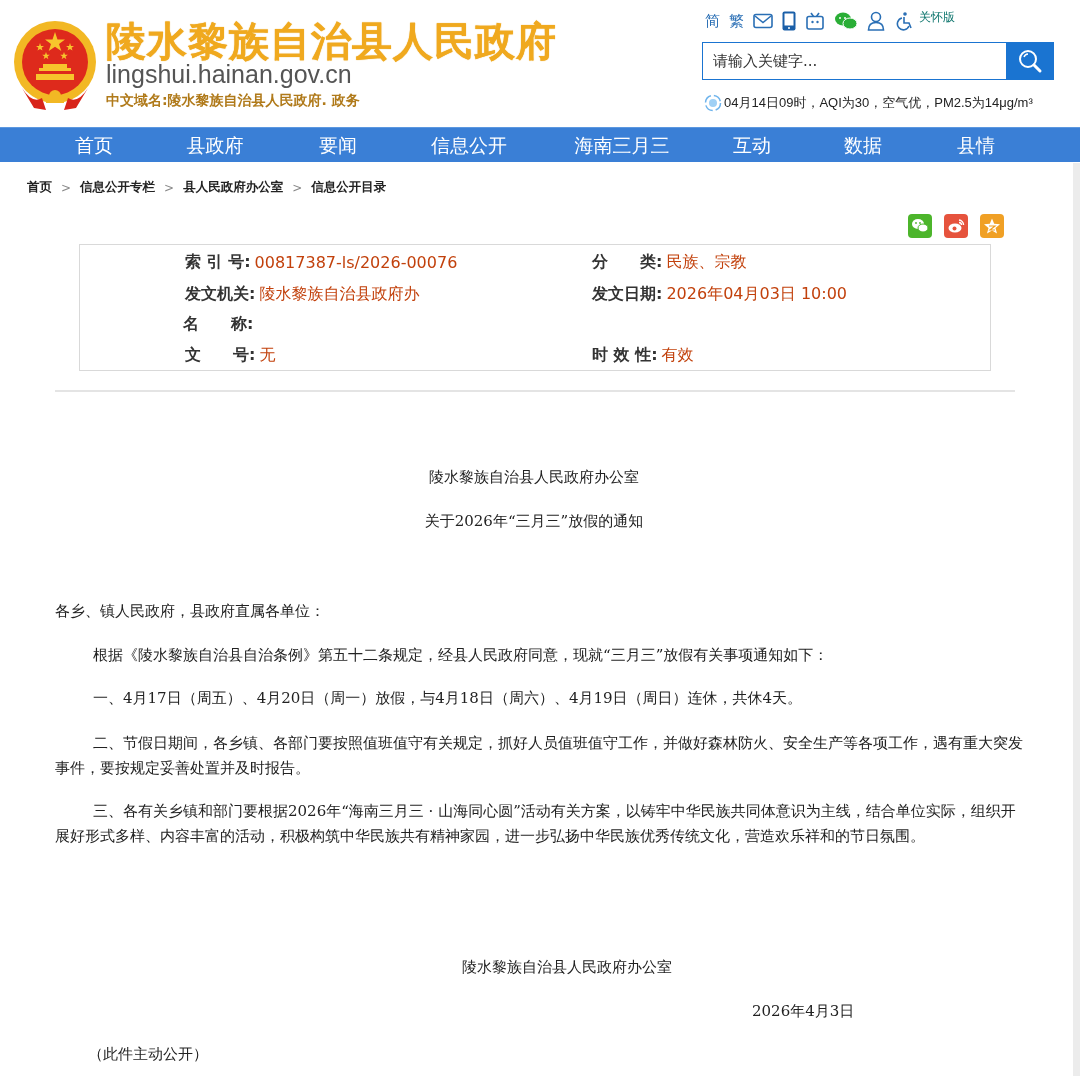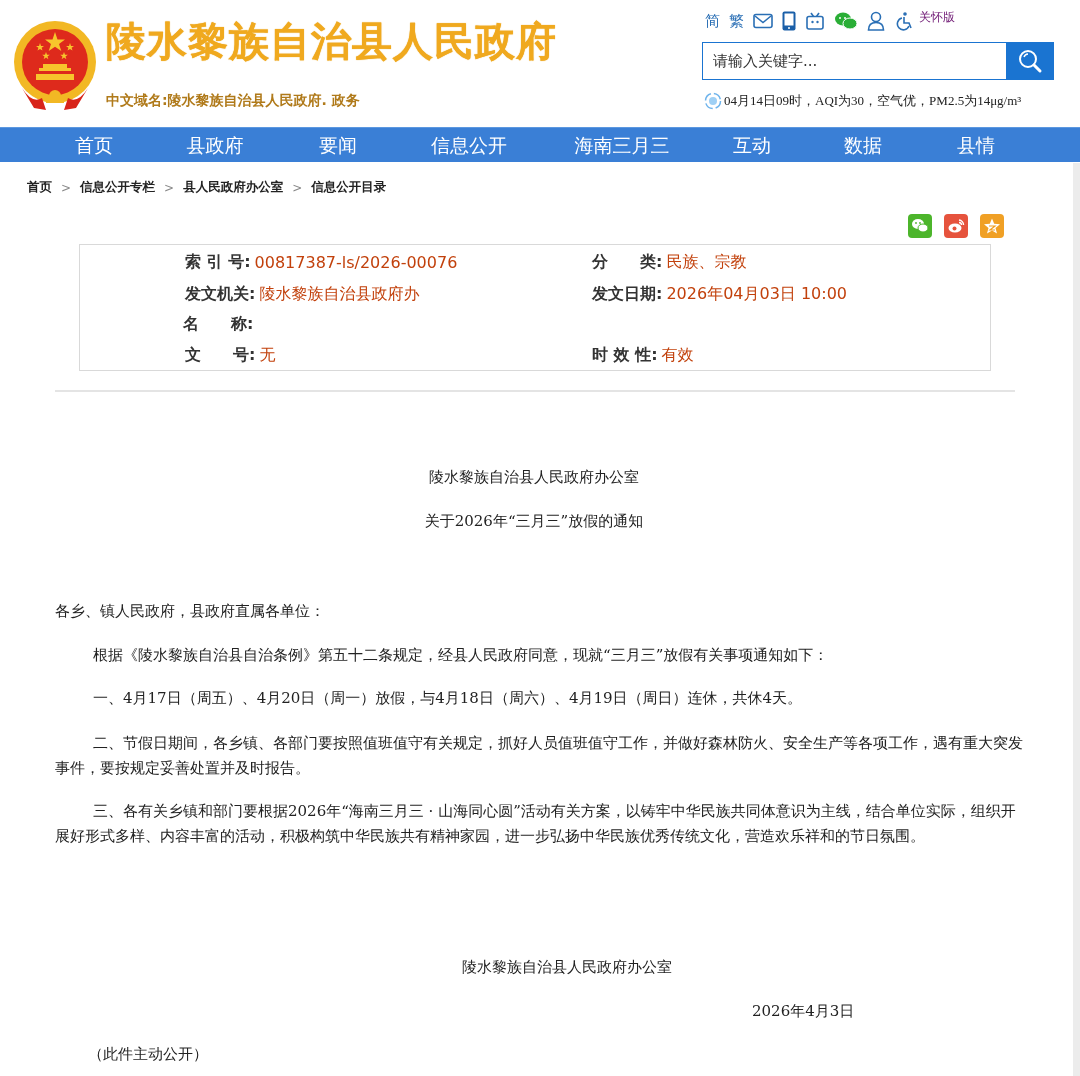--- a/index.html
+++ b/index.html
@@ -9,28 +9,28 @@
   
   .header { position: absolute; left: 0; top: 0; width: 1080px; height: 127px; background: #fff; padding-left: 16px; }
   .emblem { position: absolute; left: 12px; top: 18px; width: 86px; height: 92px; }
   .site-title { position: absolute; left: 106px; top: 14px; font-size: 40px; font-weight: bold; color: #f0a91e; letter-spacing: 1px; white-space: nowrap; font-family: "DejaVu Sans", sans-serif; text-shadow: 0 0 1px #e59d10; }
   .site-domain { position: absolute; left: 106px; top: 60px; font-size: 25px; color: #555; font-family: "Liberation Sans", sans-serif; white-space: nowrap; }
   .site-cn-domain { position: absolute; left: 106px; top: 92px; font-size: 14px; color: #b07a1a; font-weight: bold; white-space: nowrap; }
 
   .toolbar { position: absolute; left: 705px; top: 8px; height: 26px; display: flex; align-items: center; gap: 0; }
   .tb-item { display: inline-flex; align-items: center; justify-content: center; color: #2a6fb5; font-size: 15px; margin-right: 9px; height: 24px; cursor: pointer; }
   .tb-item svg { display: block; }
-  .tb-care { font-size: 12px; color: #701a75; margin-top: -8px; margin-left: -4px; }
+  .tb-care { font-size: 12px; color: #0f766e; margin-top: -8px; margin-left: -4px; }
 
   .search-box { position: absolute; left: 702px; top: 42px; width: 352px; height: 38px; display: flex; }
   .search-input { width: 304px; height: 38px; border: 1px solid #1a74d1; border-right: none; padding: 0 10px; font-size: 15px; color: #333; outline: none; font-family: "DejaVu Sans", sans-serif; background: #fff; }
   .search-input::placeholder { color: #333; }
   .search-btn { width: 48px; height: 38px; background: #1a74d1; border: none; display: flex; align-items: center; justify-content: center; cursor: pointer; }
 
-  .weather { position: absolute; left: 704px; top: 92px; height: 20px; display: flex; align-items: flex-start; font-size: 13px; color: #222; white-space: nowrap; font-family: Liberation Serif, serif; }
+  .weather { position: absolute; left: 704px; top: 92px; height: 20px; display: flex; align-items: flex-end; font-size: 13px; color: #222; white-space: nowrap; font-family: Liberation Sans, sans-serif; }
   .weather-icon { width: 18px; height: 18px; margin-right: 2px; }
 
   
   .nav { position: absolute; left: 0; top: 127px; width: 1080px; height: 35px; background: #3a7fd6; border-top: 1px solid #5c98e0; }
   .nav-item { position: absolute; top: 0; height: 35px; line-height: 35px; color: #fff; font-size: 19px; text-align: center; cursor: pointer; white-space: nowrap; transform: translateX(-50%); }
 
   
   .scroll-strip { position: absolute; right: 0; top: 163px; width: 7px; height: 913px; background: #ececec; }
 
   
@@ -70,20 +70,21 @@
     <polygon points="52,34 53,36.8 55.8,36.8 53.5,38.5 54.4,41.2 52,39.6 49.6,41.2 50.5,38.5 48.2,36.8 51,36.8" fill="#f7c52c"></polygon>
     <rect x="27" y="50" width="32" height="3" fill="#f7c52c"></rect>
     <rect x="31" y="46" width="24" height="4" fill="#f7c52c"></rect>
     <rect x="24" y="56" width="38" height="6" fill="#f7c52c"></rect>
     <path d="M10,70 Q20,86 30,80 L34,92 L22,90 Z" fill="#d8231a"></path>
     <path d="M76,70 Q66,86 56,80 L52,92 L64,90 Z" fill="#d8231a"></path>
     <circle cx="43" cy="78" r="6" fill="#f2b824"></circle>
     <rect x="34" y="80" width="18" height="5" fill="#f2b824"></rect>
   </svg>
   <div class="site-title">陵水黎族自治县人民政府</div>
+  <div class="site-domain">lingshui.hainan.gov.cn</div>
   <div class="site-cn-domain">中文域名:陵水黎族自治县人民政府. 政务</div>
 
   <div class="toolbar">
     <span class="tb-item">简</span>
     <span class="tb-item">繁</span>
     <span class="tb-item">
       <svg width="20" height="16" viewBox="0 0 20 16">
           <rect x="1" y="1.5" width="18" height="13" rx="2" fill="none" stroke="#2a6fb5" stroke-width="1.6"></rect>
           <polyline points="2,3 10,9.5 18,3" fill="none" stroke="#2a6fb5" stroke-width="1.6"></polyline>
         </svg>

